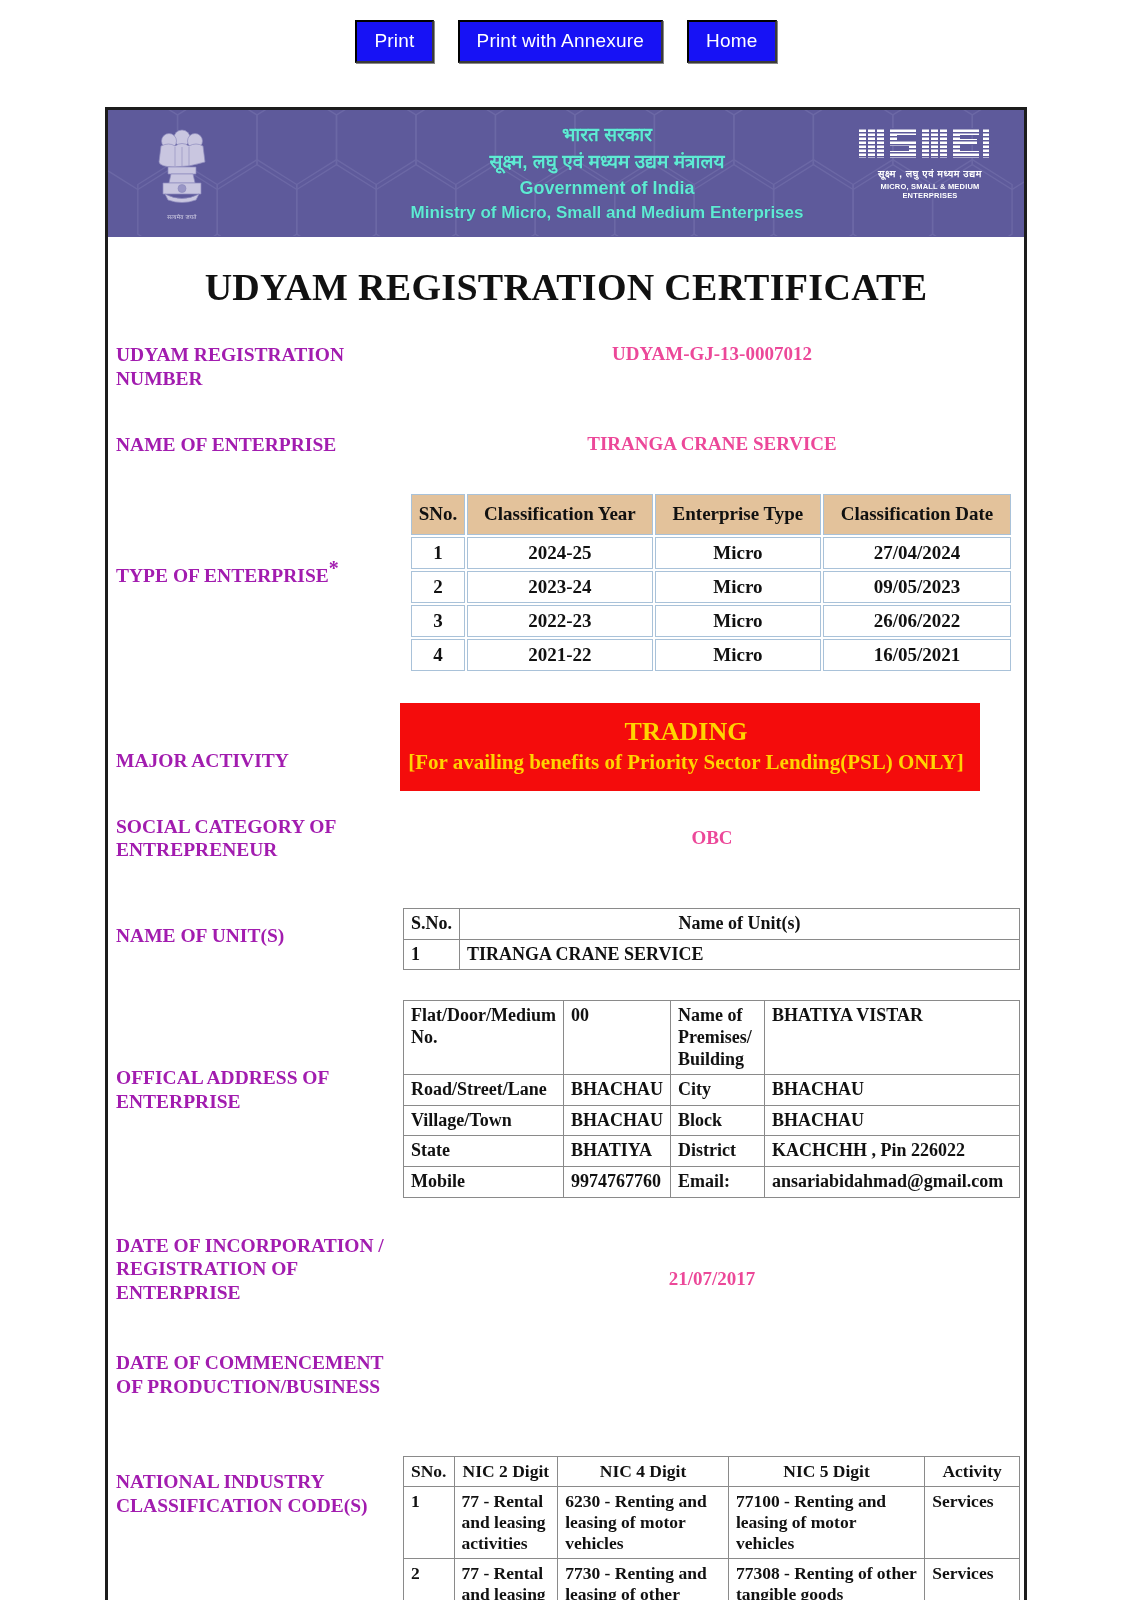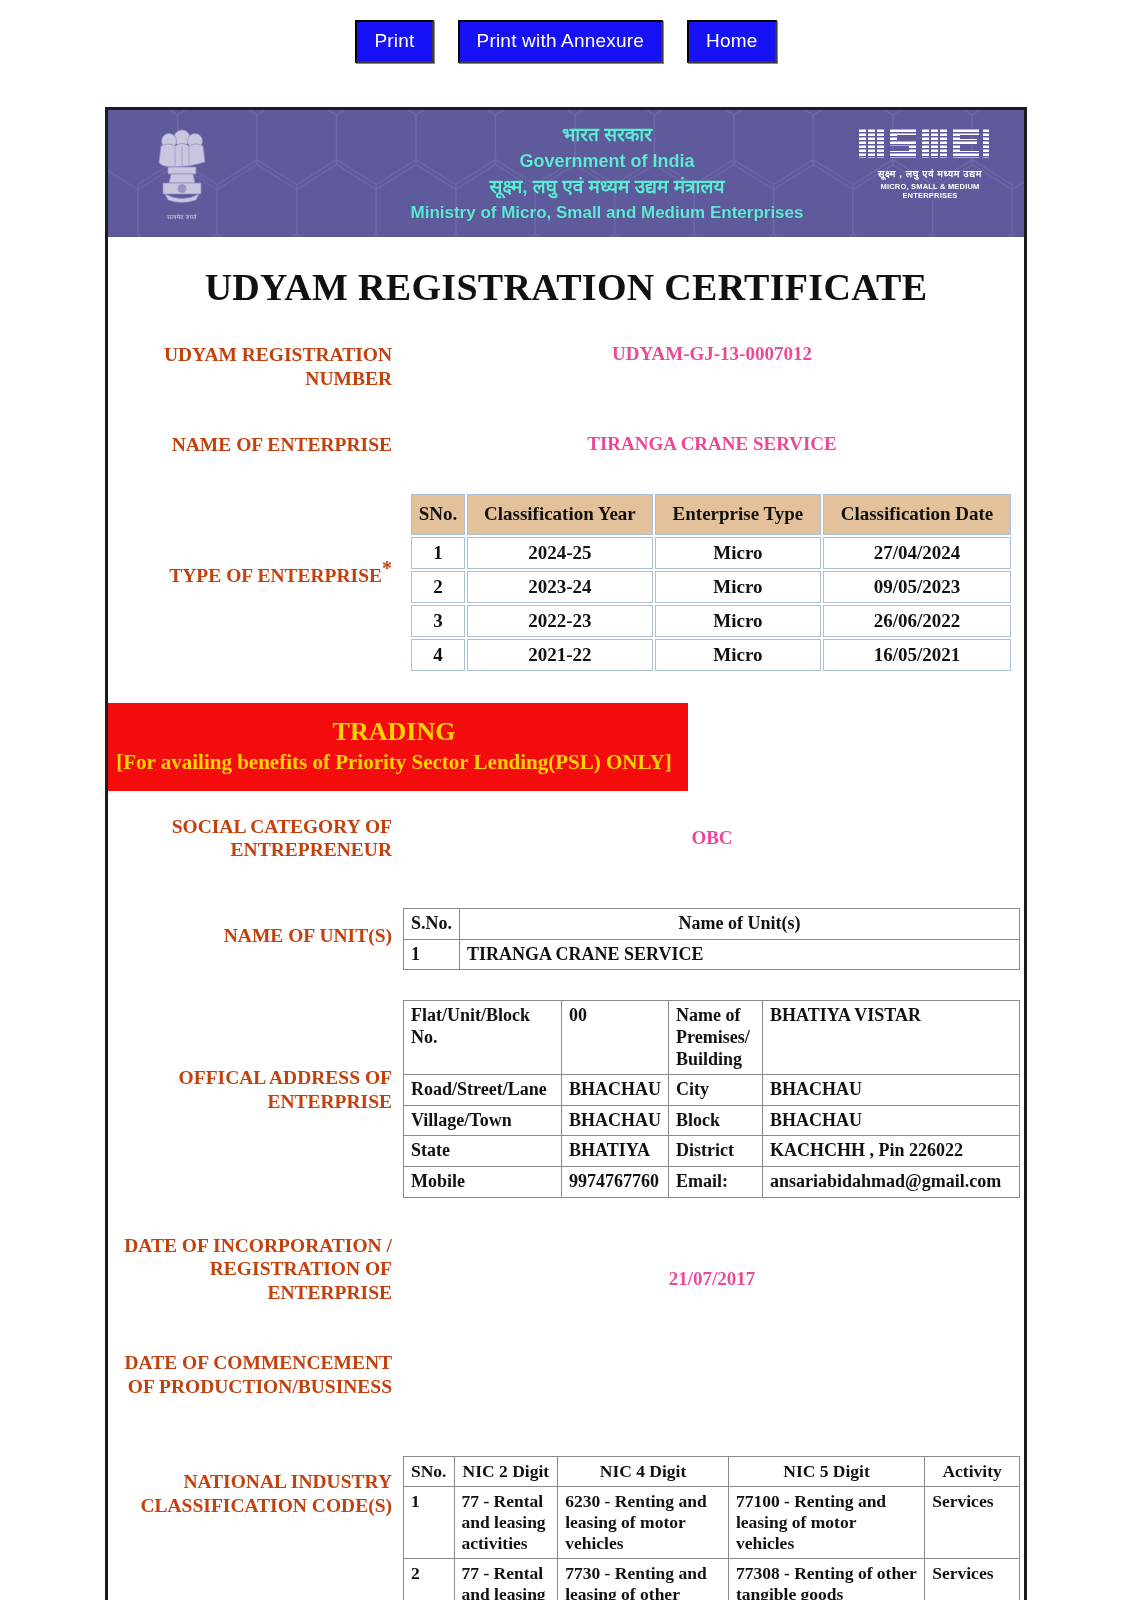--- a/index.html
+++ b/index.html
@@ -142,25 +142,25 @@
   
   .body { padding: 0 0 0 0; }
   .row {
     display: flex;
     align-items: flex-start;
     width: 100%;
   }
   .lbl {
     width: 292px;
     flex: 0 0 292px;
-    text-align: right;
+    text-align: left;
     font-weight: bold;
     font-size: 19.5px;
     line-height: 1.22;
-    color: #c2410c;
+    color: #a21caf;
     padding: 0 8px;
   }
   .val {
     flex: 1;
     text-align: center;
     font-weight: bold;
     font-size: 19px;
     color: #ec4899;
   }
   .sup-star {
@@ -326,22 +326,22 @@
             <line x1="24" y1="21" x2="24" y2="40"></line>
             <line x1="31" y1="21" x2="31" y2="40"></line>
             <line x1="38" y1="21" x2="38" y2="40"></line>
           </g>
         </svg>
         <span class="emblem-motto">सत्यमेव जयते</span>
       </div>
 
       <div class="banner-center">
         <span class="ln ln-hi1">भारत सरकार</span>
+        <span class="ln ln-hi2">सूक्ष्म, लघु एवं मध्यम उद्यम मंत्रालय</span>
         <span class="ln ln-en1">Government of India</span>
-        <span class="ln ln-hi2">सूक्ष्म, लघु एवं मध्यम उद्यम मंत्रालय</span>
         <span class="ln ln-en2">Ministry of Micro, Small and Medium Enterprises</span>
       </div>
 
       <div class="msme">
         <svg width="146" height="36" viewBox="0 0 146 36">
           <defs>
             <pattern id="stripe" width="4" height="4" patternUnits="userSpaceOnUse">
               <rect width="4" height="4" fill="#ffffff"></rect>
               <rect width="4" height="1.5" fill="#5e5a9b"></rect>
             </pattern>
@@ -417,20 +417,21 @@
                 <td>16/05/2021</td>
               </tr>
             </tbody>
           </table>
         </div>
       </div>
 
       <div class="gap-b"></div>
 
       <div class="row">
+        <div class="lbl" style="padding-top:46px;">MAJOR ACTIVITY</div>
         <div class="tbl-wrap">
           <div class="trading">
             <div class="t1">TRADING</div>
             <div class="t2">[For availing benefits of Priority Sector Lending(PSL) ONLY]</div>
           </div>
         </div>
       </div>
 
       <div class="gap-a"></div>
 
@@ -462,21 +463,21 @@
       </div>
 
       <div class="gap-b"></div>
 
       <div class="row">
         <div class="lbl" style="padding-top:66px;">OFFICAL ADDRESS OF ENTERPRISE</div>
         <div class="tbl-wrap">
           <table class="grid addr">
             <tbody>
               <tr>
-                <td class="a-k1">Flat/Unit/Block No.</td>
+                <td class="a-k1">Flat/Door/Medium No.</td>
                 <td class="a-v1">00</td>
                 <td class="a-k2">Name of Premises/ Building</td>
                 <td>BHATIYA VISTAR</td>
               </tr>
               <tr>
                 <td class="a-k1">Road/Street/Lane</td>
                 <td class="a-v1">BHACHAU</td>
                 <td class="a-k2">City</td>
                 <td>BHACHAU</td>
               </tr>

